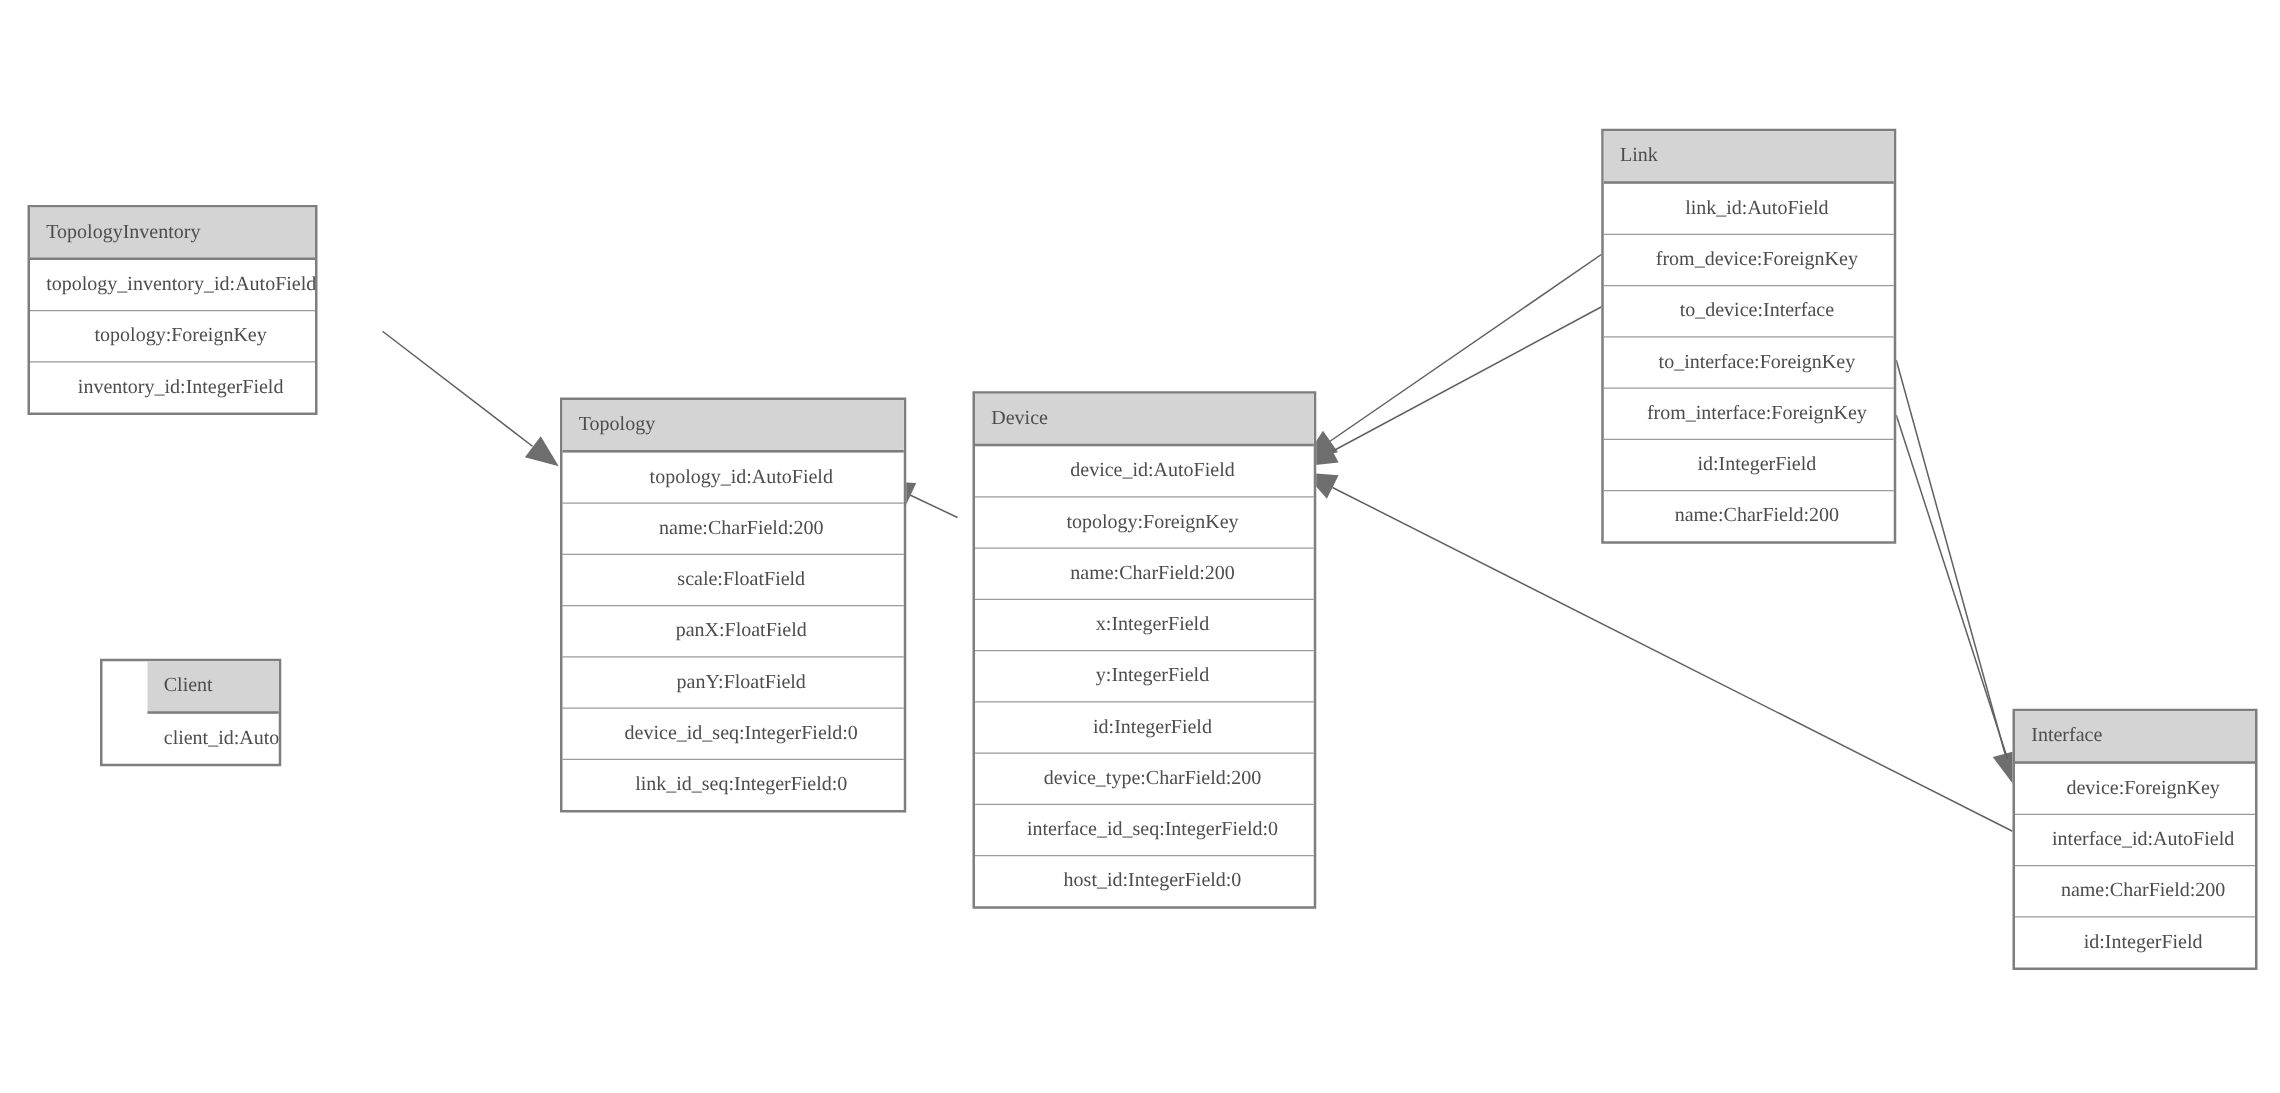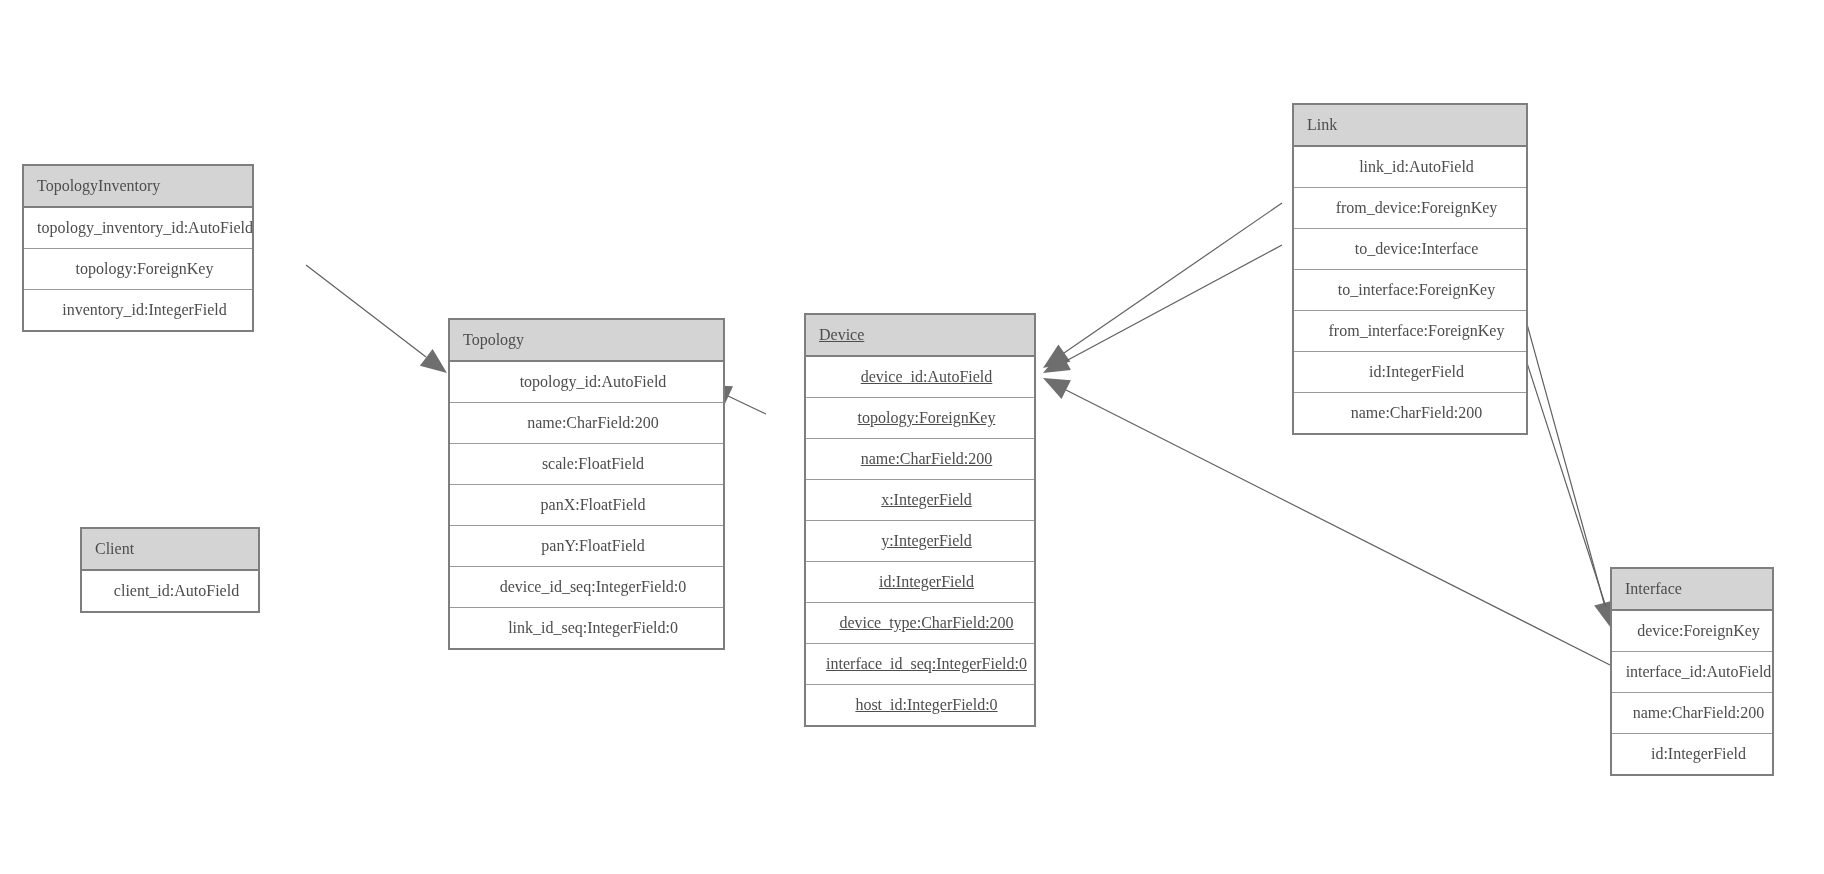--- a/index.html
+++ b/index.html
@@ -96,56 +96,56 @@
         <div class="entity-row">topology_id:AutoField</div>
         <div class="entity-row">name:CharField:200</div>
         <div class="entity-row">scale:FloatField</div>
         <div class="entity-row">panX:FloatField</div>
         <div class="entity-row">panY:FloatField</div>
         <div class="entity-row">device_id_seq:IntegerField:0</div>
         <div class="entity-row">link_id_seq:IntegerField:0</div>
       </div>
   </div>
 
-  <div class="entity" style="left:80px;top:527px;width:180px;">
+  <div class="entity" style="left:80px;top:527px;width:145px;padding-left:36px;">
     <div class="entity-header">Client</div>
     <div class="entity-rows">
         <div class="entity-row">client_id:AutoField</div>
       </div>
   </div>
 
-  <div class="entity" style="left:804px;top:313px;width:232px;text-decoration:underline;">
+  <div class="entity" style="left:778px;top:313px;width:275px;">
     <div class="entity-header">Device</div>
     <div class="entity-rows">
         <div class="entity-row">device_id:AutoField</div>
         <div class="entity-row">topology:ForeignKey</div>
         <div class="entity-row">name:CharField:200</div>
         <div class="entity-row">x:IntegerField</div>
         <div class="entity-row">y:IntegerField</div>
         <div class="entity-row">id:IntegerField</div>
         <div class="entity-row">device_type:CharField:200</div>
         <div class="entity-row">interface_id_seq:IntegerField:0</div>
         <div class="entity-row">host_id:IntegerField:0</div>
       </div>
   </div>
 
-  <div class="entity" style="left:1281px;top:103px;width:236px;margin-left:11px;">
+  <div class="entity" style="left:1281px;top:103px;width:236px;">
     <div class="entity-header">Link</div>
     <div class="entity-rows">
         <div class="entity-row">link_id:AutoField</div>
         <div class="entity-row">from_device:ForeignKey</div>
         <div class="entity-row">to_device:Interface</div>
         <div class="entity-row">to_interface:ForeignKey</div>
         <div class="entity-row">from_interface:ForeignKey</div>
         <div class="entity-row">id:IntegerField</div>
         <div class="entity-row">name:CharField:200</div>
       </div>
   </div>
 
-  <div class="entity" style="left:1610px;top:567px;width:164px;">
+  <div class="entity" style="left:1610px;top:567px;width:196px;">
     <div class="entity-header">Interface</div>
     <div class="entity-rows">
         <div class="entity-row">device:ForeignKey</div>
         <div class="entity-row">interface_id:AutoField</div>
         <div class="entity-row">name:CharField:200</div>
         <div class="entity-row">id:IntegerField</div>
       </div>
   </div>
 
 </div>

